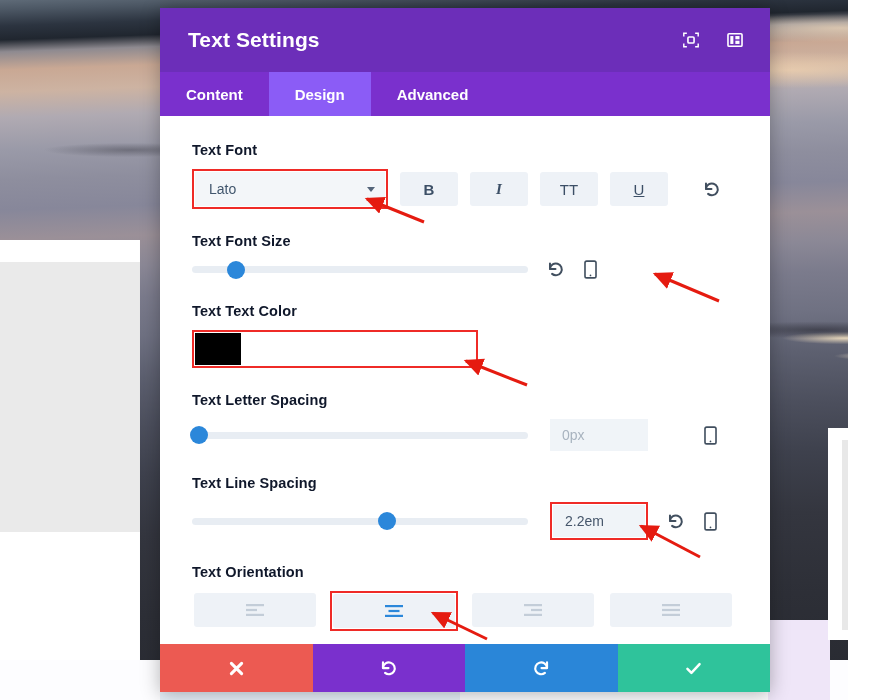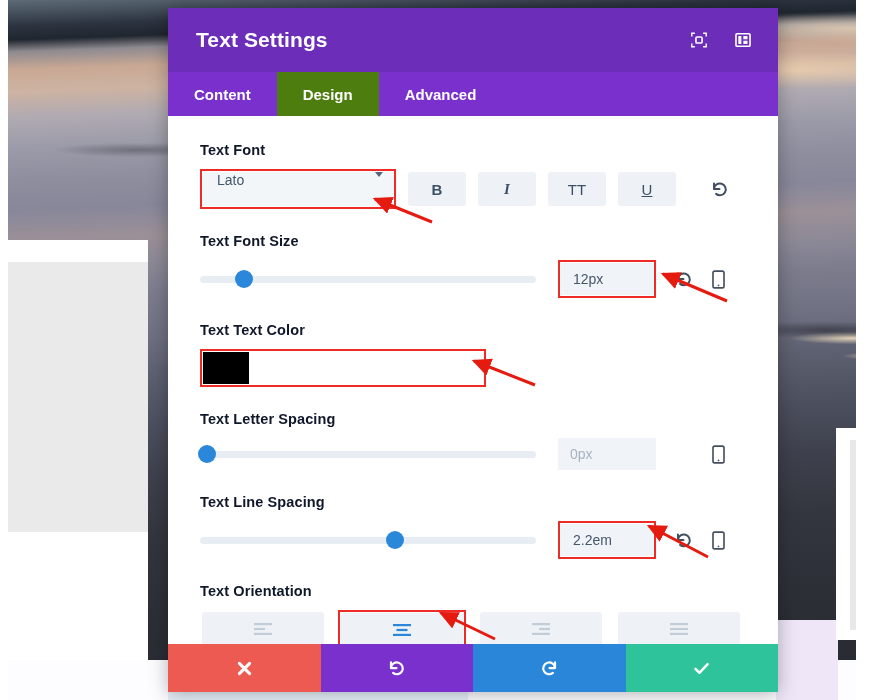--- a/index.html
+++ b/index.html
@@ -8,21 +8,20 @@
     overflow: hidden;
     font-family: "Liberation Sans", sans-serif;
   }
 
   
   #page-root {
     position: relative;
     width: 848px; height: 700px;
     background: #ffffff;
     overflow: hidden;
-    margin-left: 8px;
   }
 
   
   .photo-backdrop {
     position: absolute;
     left: 0; top: 0; width: 880px; height: 700px;
     background:
       linear-gradient(178deg,
         #5e6a77 0px, #4c5764 10px,
         #2c3440 26px, #20262f 40px,
@@ -152,21 +151,21 @@
   .tab {
     padding: 0 26px;
     display: flex;
     align-items: center;
     color: #ffffff;
     font-size: 15px;
     font-weight: bold;
     cursor: pointer;
     background: transparent;
   }
-  .tab.active { background: #4d7c0f; }
+  .tab.active { background: #8b5cf6; }
 
   .modal-body {
     background: #ffffff;
     flex: 1 1 auto;
     padding: 26px 30px 0 32px;
     overflow: hidden;
     position: relative;
   }
 
   .field { margin-bottom: 24px; }
@@ -180,21 +179,21 @@
 
   .row { display: flex; align-items: center; }
 
   
   .hl-box { border: 2px solid #ef2b27; padding: 1px; }
   .font-select-wrap { width: 196px; }
   .font-select {
     height: 34px;
     background: #f3f6f9;
     display: flex;
-    align-items: flex-start;
+    align-items: center;
     padding: 0 10px 0 14px;
     font-size: 14px;
     color: #41566d;
     cursor: pointer;
   }
   .caret {
     margin-left: auto;
     width: 0; height: 0;
     border-left: 4px solid transparent;
     border-right: 4px solid transparent;
@@ -384,23 +383,20 @@
           </svg>
         </div>
       </div>
 
       <div class="field">
         <div class="field-label">Text Font Size</div>
         <div class="slider-row">
           <div class="slider-track">
             <div class="slider-knob" id="knob-fontsize" style="left: 13%;"></div>
           </div>
-          <div class="num-wrap hl-box">
-            <div class="num-input">12px</div>
-          </div>
           <div class="tail-icons">
             <svg class="reset-icon" viewBox="0 0 20 20">
               <path d="M4.2 9.2 A6.2 6.2 0 1 1 6.4 14.6" fill="none" stroke="#414f5f" stroke-width="2.1" stroke-linecap="round"></path>
               <path d="M4.2 3.6 V9.6 H10" fill="none" stroke="#414f5f" stroke-width="2.1" stroke-linecap="round" stroke-linejoin="round"></path>
             </svg>
             <svg class="device-icon" viewBox="0 0 14 20">
               <rect x="1.2" y="1.2" width="11.6" height="17.6" rx="1.8" fill="none" stroke="#414f5f" stroke-width="1.7"></rect>
               <circle cx="7" cy="16.2" r=".9" fill="#414f5f"></circle>
             </svg>
           </div>

